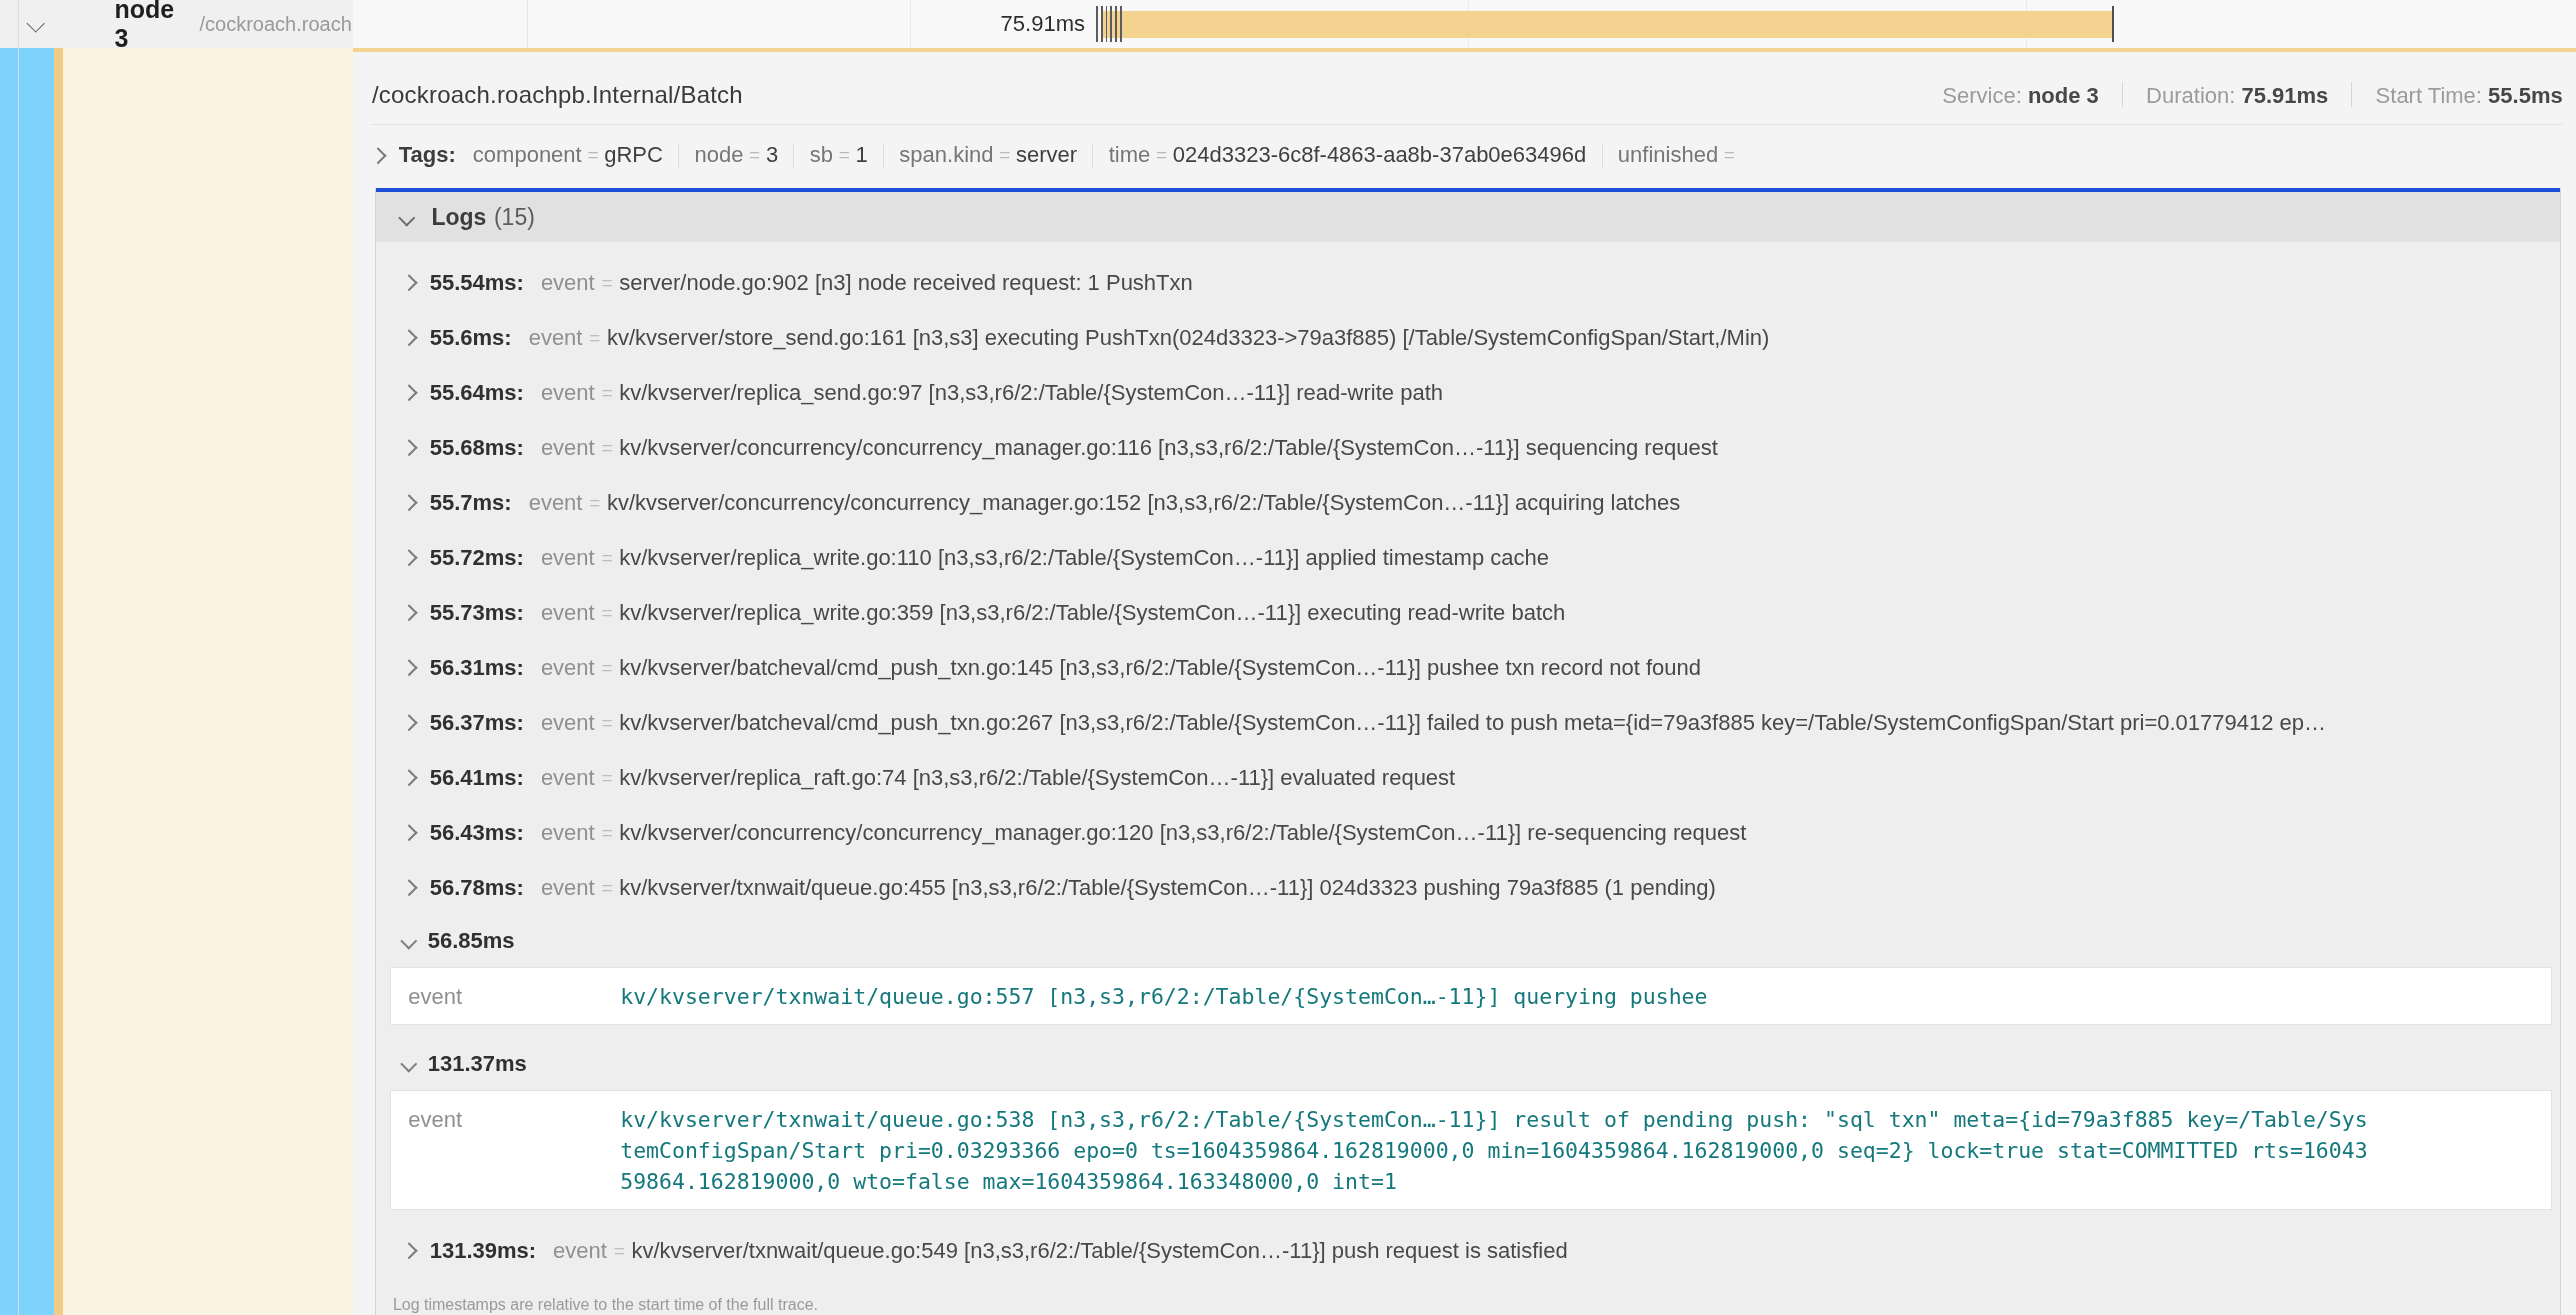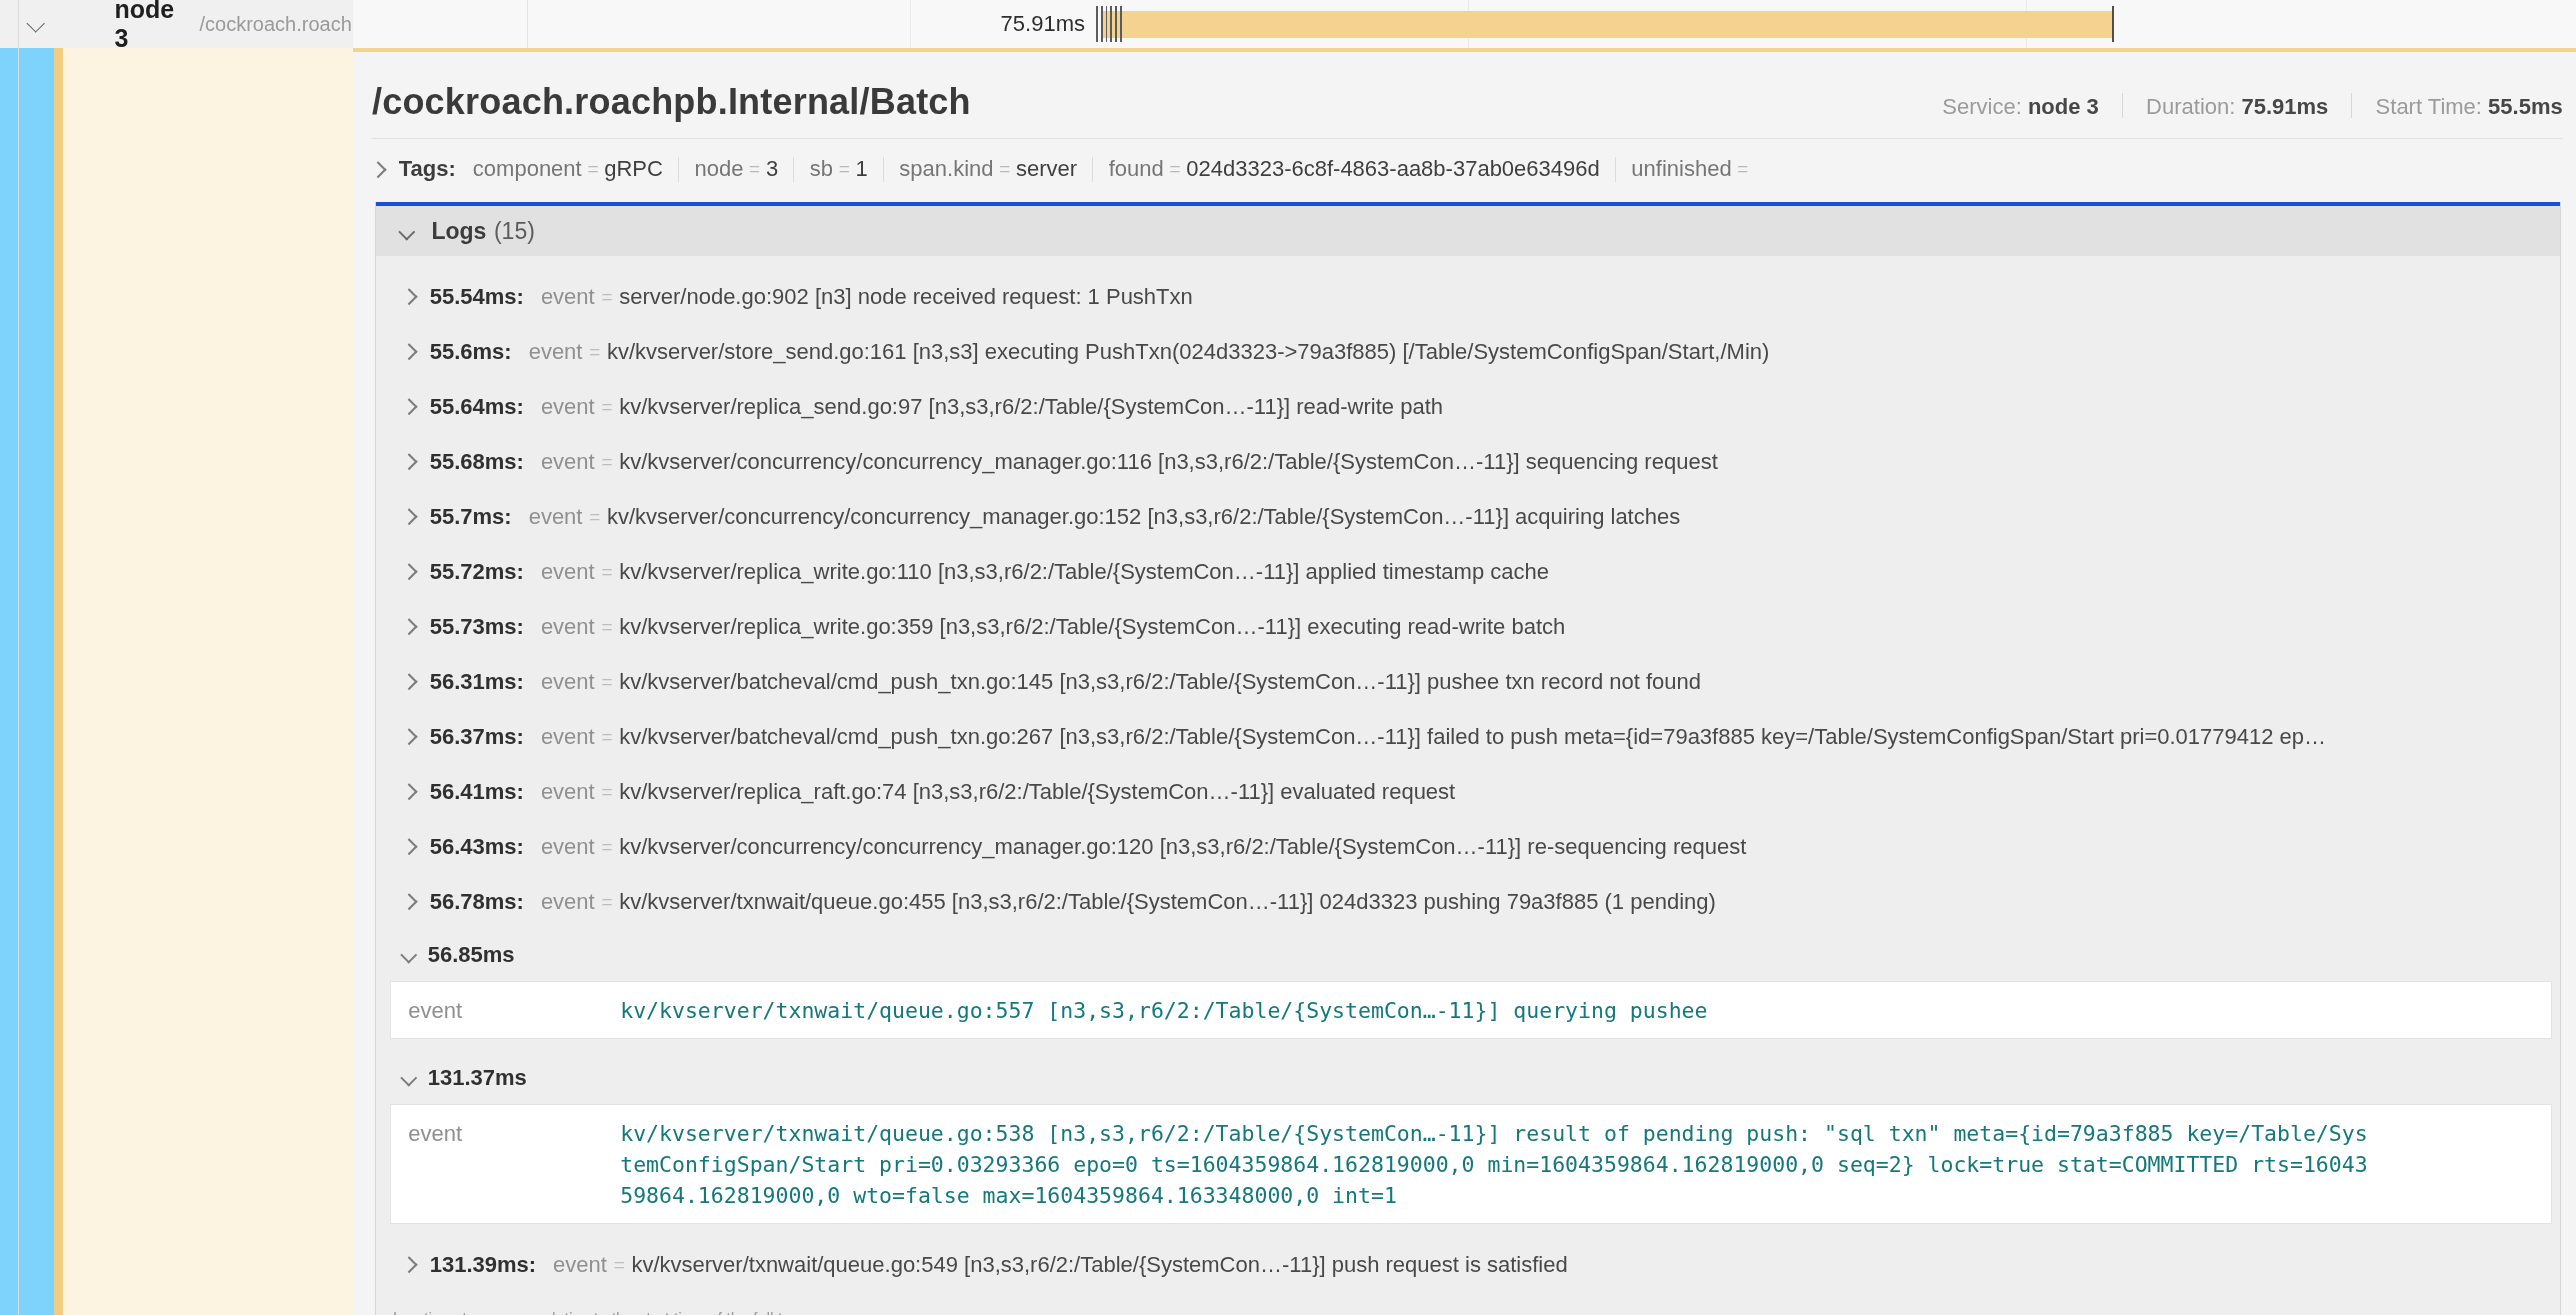--- a/index.html
+++ b/index.html
@@ -25,21 +25,21 @@
   .rail-line{position:absolute;left:18px;top:0;width:1px;height:1316px;background:#dcdcdc;}
   .rail-accent{position:absolute;left:54px;top:48px;width:8.6px;height:1268px;background:#f0cc85;}
   .rail-cream{position:absolute;left:63px;top:48px;width:293px;height:1268px;background:#fcf4e1;}
 
   
   .detail{position:absolute;left:353px;top:48px;width:2223px;height:1268px;background:#f4f4f5;
     border-top:4.8px solid #f3d38f;box-sizing:border-box;}
   .detail-inner{padding:0 13.3px 0 19px;}
 
   .detail-header{display:flex;align-items:baseline;justify-content:space-between;margin-top:29px;}
-  .span-title{font-size:36px;font-weight:bold;color:#3a3a3a;letter-spacing:0.2px;}
+  .span-title{font-size:24px;font-weight:normal;color:#3a3a3a;letter-spacing:0.2px;}
   .span-meta{font-size:22px;color:#9b9b9b;white-space:nowrap;}
   .span-meta b{color:#474747;}
   .meta-sep{display:inline-block;width:1px;height:25px;background:#d6d6d6;margin:0 17px;vertical-align:-3.8px;}
   .header-rule{height:1px;background:#e2e2e2;margin-top:15.3px;}
 
   
   .chev{display:inline-block;width:9.5px;height:9.5px;border-right:2.1px solid #7b7b7b;border-bottom:2.1px solid #7b7b7b;flex:none;}
   .chev.right{transform:rotate(-45deg);}
   .chev.down{transform:rotate(45deg);}
   .chev.big{width:12.4px;height:12.4px;border-color:#5f5f5f;border-width:1.9px;margin-left:29px;}
@@ -153,21 +153,21 @@
               <span class="tag-val">1</span>
   </span>
             <span class="tag-sep"></span>
             <span class="tag-item">
     <span class="tag-key">span.kind</span>
               <span class="tag-eq">=</span>
               <span class="tag-val">server</span>
   </span>
             <span class="tag-sep"></span>
             <span class="tag-item">
-    <span class="tag-key">found</span>
+    <span class="tag-key">time</span>
               <span class="tag-eq">=</span>
               <span class="tag-val">024d3323-6c8f-4863-aa8b-37ab0e63496d</span>
   </span>
             <span class="tag-sep"></span>
             <span class="tag-item">
     <span class="tag-key">unfinished</span>
               <span class="tag-eq">=</span>
               <span class="tag-val"></span>
   </span>
           </span>

